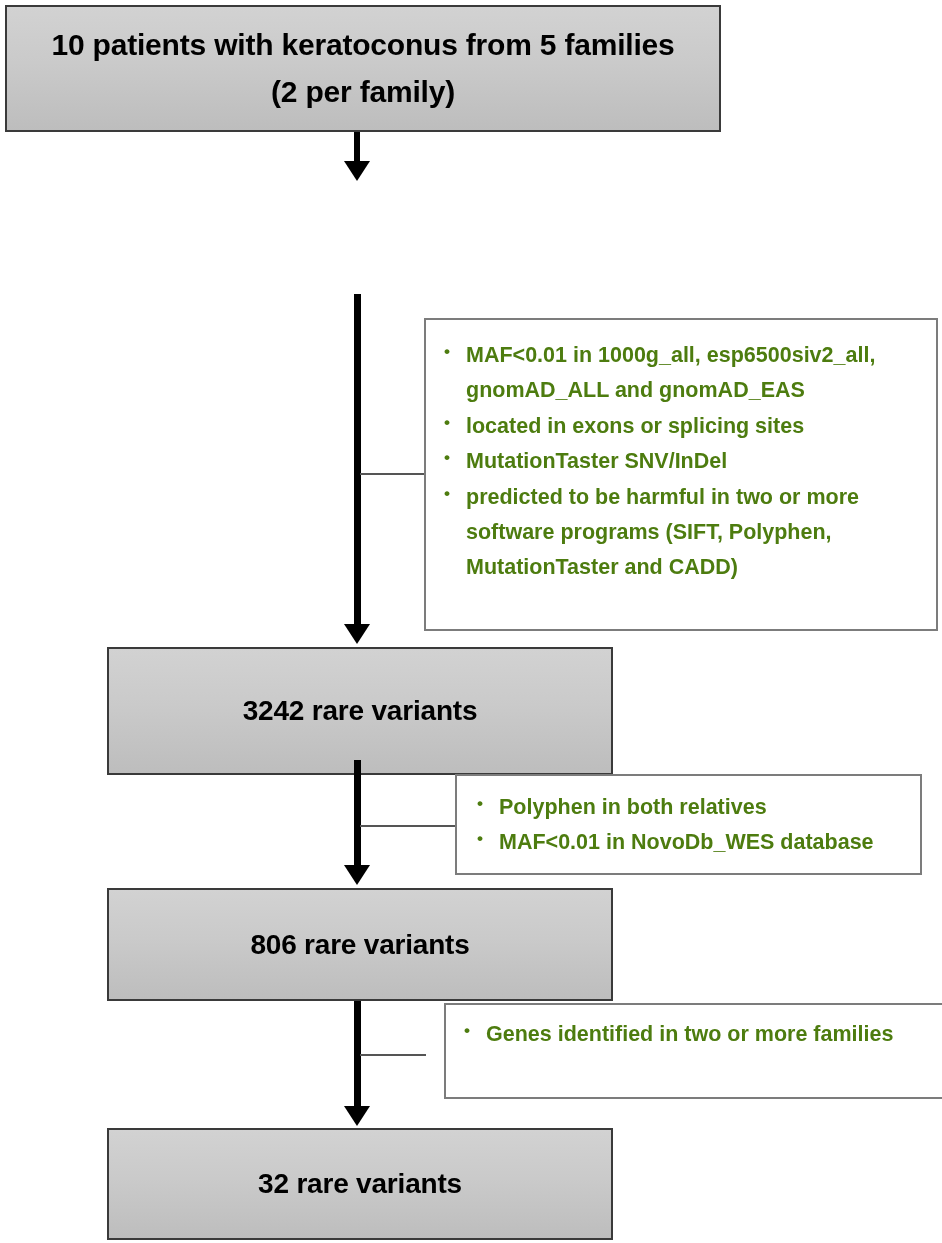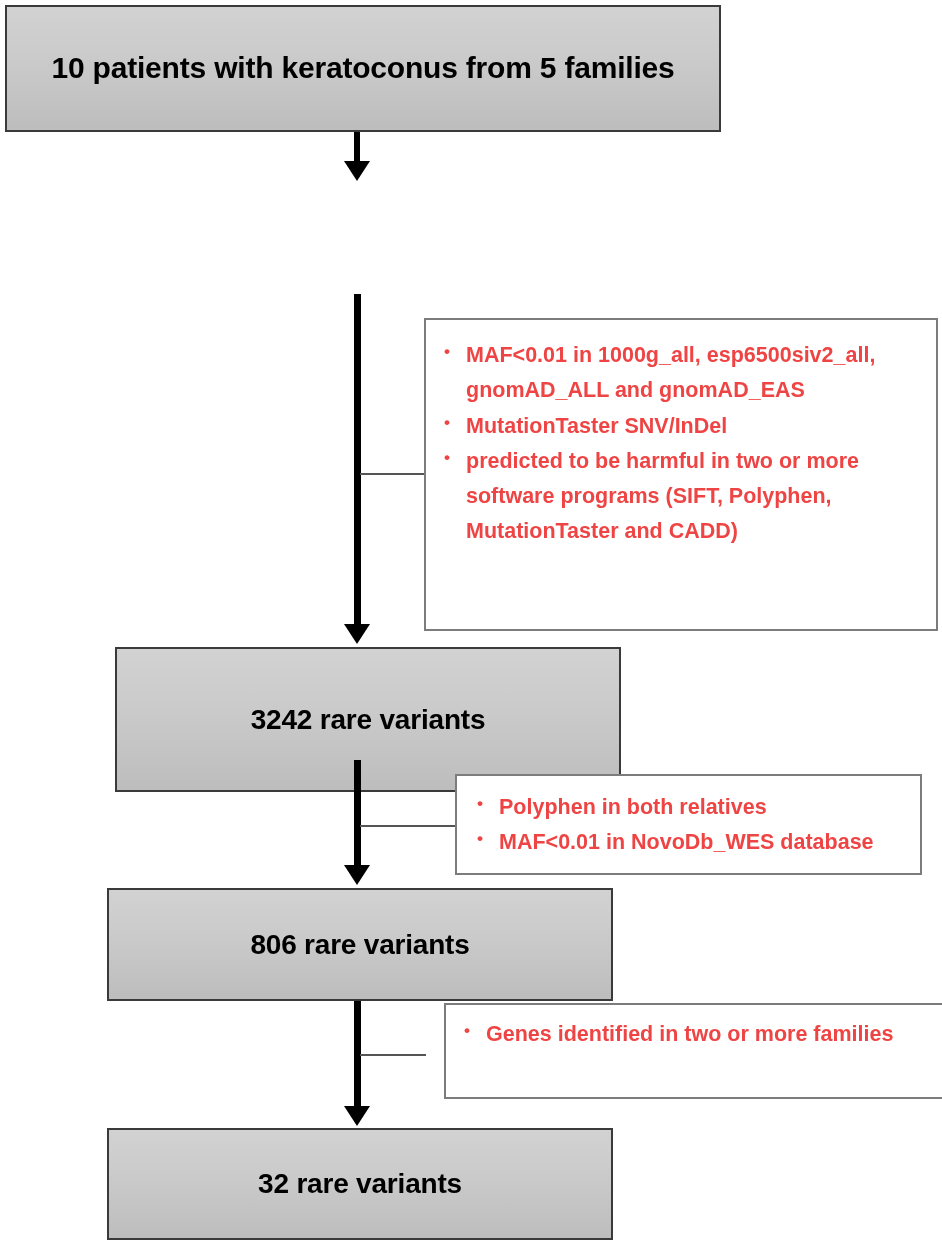--- a/index.html
+++ b/index.html
@@ -33,31 +33,31 @@
     font-weight: bold;
     letter-spacing: -0.2px;
   }
   .gbox .line {
     display: block;
     white-space: nowrap;
   }
 
   #box-top { left: 5px;   top: 5px;    width: 716px; height: 127px; font-size: 30px; line-height: 1.55; }
   #box-exome { left: 107px; top: 181px; width: 506px; height: 113px; font-size: 28px; }
-  #box-3242 { left: 115px; top: 647px; width: 506px; height: 145px; font-size: 28px; }
+  #box-3242 { left: 107px; top: 647px; width: 506px; height: 128px; font-size: 28px; }
   #box-806  { left: 107px; top: 888px; width: 506px; height: 113px; font-size: 28px; justify-content: center; }
   #box-32   { left: 107px; top: 1128px; width: 506px; height: 112px; font-size: 28px; }
 
   
   .wbox {
     position: absolute;
     box-sizing: border-box;
     border: 2px solid #7c7c7c;
     background: #ffffff;
-    color: #ef4444;
+    color: #4d7c0f;
     font-weight: bold;
   }
   .wbox ul {
     list-style: none;
     margin: 0;
     padding: 0;
   }
   .wbox li {
     position: relative;
     padding-left: 26px;
@@ -101,33 +101,35 @@
     height: 2px;
   }
 </style>
 </head>
 <body>
 
 <div id="flowchart">
 
   <div class="gbox" id="box-top">
     <span class="line">10 patients with keratoconus from 5 families</span>
+    <span class="line">(2 per family)</span>
   </div>
 
   <div class="arrow-shaft" style="left:354px; top:132px; width:6px; height:32px;"></div>
   <div class="arrow-head" style="left:344px; top:161px;"></div>
 
 
   <div class="arrow-shaft" style="left:354px; top:294px; width:7px; height:332px;"></div>
   <div class="arrow-head" style="left:344px; top:624px;"></div>
   <div class="connector" style="left:360px; top:473px; width:66px;"></div>
 
   <div class="wbox" id="crit-1">
     <ul>
       <li>MAF&lt;0.01 in 1000g_all, esp6500siv2_all, gnomAD_ALL and gnomAD_EAS</li>
+      <li>located in exons or splicing sites</li>
       <li>MutationTaster SNV/InDel</li>
       <li>predicted to be harmful in two or more software programs (SIFT, Polyphen, MutationTaster and CADD)</li>
     </ul>
   </div>
 
   <div class="gbox" id="box-3242">
     <span class="line">3242 rare variants</span>
   </div>
 
   <div class="arrow-shaft" style="left:354px; top:760px; width:7px; height:107px;"></div>

